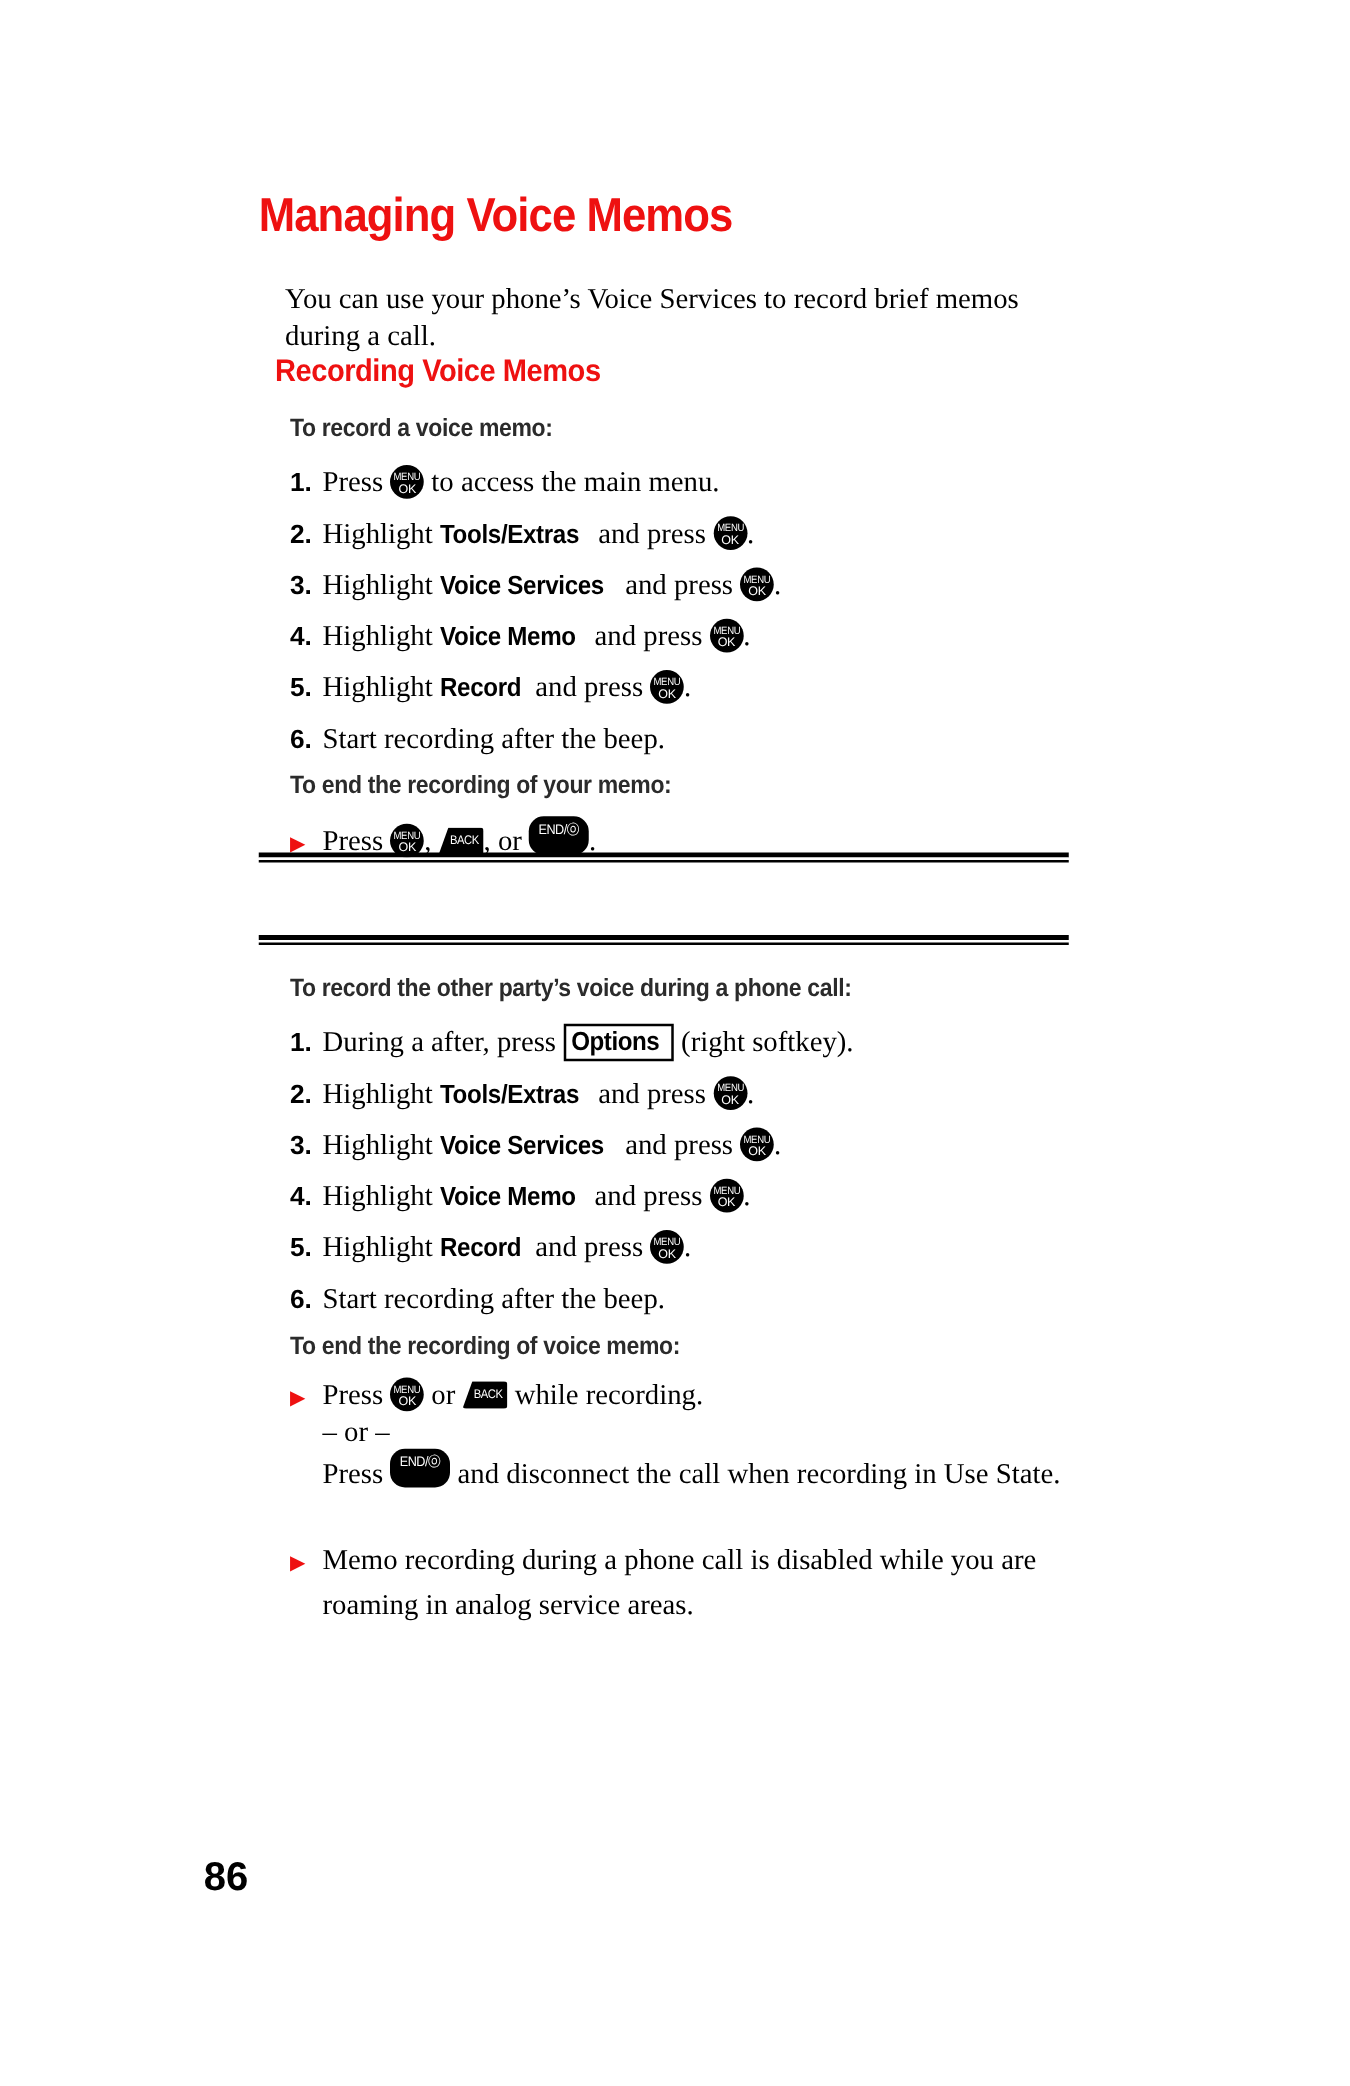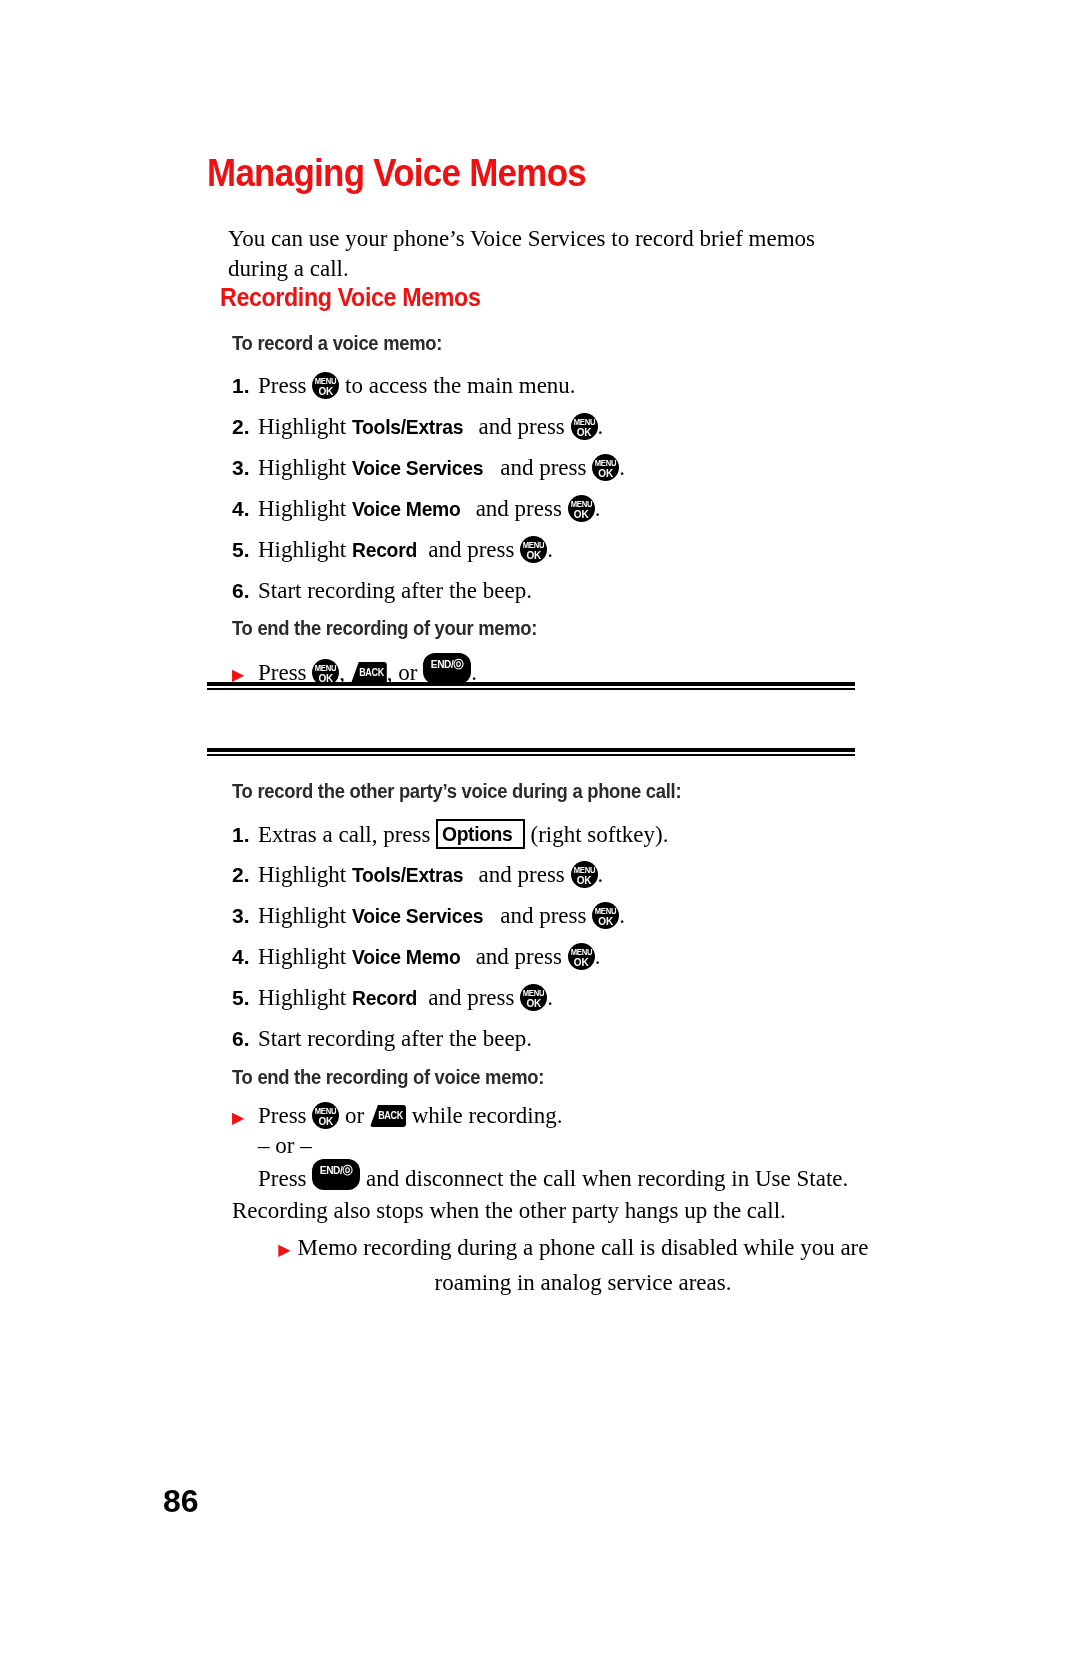--- a/index.html
+++ b/index.html
@@ -134,21 +134,21 @@
     text-indent: 0;
   }
 
   
   .key {
     display: inline-block;
     vertical-align: -5px;
     background: #000;
     color: #fff;
     font-family: "Liberation Sans Narrow", "Liberation Sans", sans-serif;
-    font-weight: bold;
+    font-weight: normal;
     text-align: center;
     line-height: 1;
     position: relative;
   }
 
   .key-menuok {
     width: 27px;
     height: 27px;
     border-radius: 50%;
     padding: 0;
@@ -325,21 +325,21 @@
 
   <div class="rule-double" style="top:748px;">
     <div class="thick"></div>
       <div class="gap"></div>
       <div class="thin"></div>
   </div>
 
   <div class="block sub-heading h3" style="top:780px;">To record the other party’s voice during a phone call:</div>
 
   <div class="step" style="top:819px;">
-    <span class="num">1.</span><span class="txt">Extras a call, press </span><span class="softkey-box"><span>Options</span></span><span class="txt"> (right softkey).</span>
+    <span class="num">1.</span><span class="txt">During a after, press </span><span class="softkey-box"><span>Options</span></span><span class="txt"> (right softkey).</span>
   </div>
 
   <div class="step" style="top:860px;">
     <span class="num">2.</span><span class="txt">Highlight </span><span class="bold-sans">Tools/Extras</span><span class="txt"> and press </span><span class="key key-menuok"><span class="l1">MENU</span><span class="l2">OK</span></span><span class="txt">.</span>
   </div>
 
   <div class="step" style="top:901px;">
     <span class="num">3.</span><span class="txt">Highlight </span><span class="bold-sans">Voice Services</span><span class="txt"> and press </span><span class="key key-menuok"><span class="l1">MENU</span><span class="l2">OK</span></span><span class="txt">.</span>
   </div>
 
@@ -360,21 +360,20 @@
   <div class="step" style="top:1101px;">
     <span class="arrow">▶</span><span class="txt">Press </span><span class="key key-menuok"><span class="l1">MENU</span><span class="l2">OK</span></span><span class="txt"> or </span><span class="key key-back"><span class="l1">BACK</span></span><span class="txt"> while recording.</span>
   </div>
 
   <div class="step" style="top:1131px;left:258px;">– or –</div>
 
   <div class="step" style="top:1159px;left:258px;">
     <span class="txt">Press </span><span class="key key-end"><span class="l1">END/ⓞ</span></span><span class="txt"> and disconnect the call when recording in Use State.</span>
   </div>
 
-  <div class="step" style="top:1196px;left:232px;">Recording also stops when the other party hangs up the call.</div>
-
-  <div class="para-hang" style="top:1231px;text-align:center;">
+
+  <div class="para-hang" style="top:1231px;">
     <span class="arrow">▶</span><span>Memo recording during a phone call is disabled while you are roaming in analog service areas.</span>
   </div>
 
   <div class="page-number">86</div>
 
 </div>
 
 </body></html>

